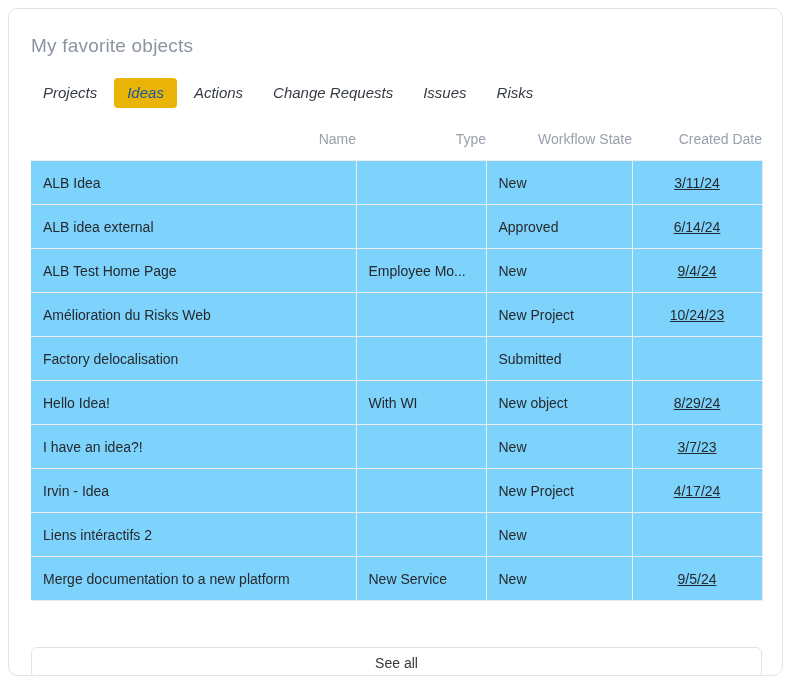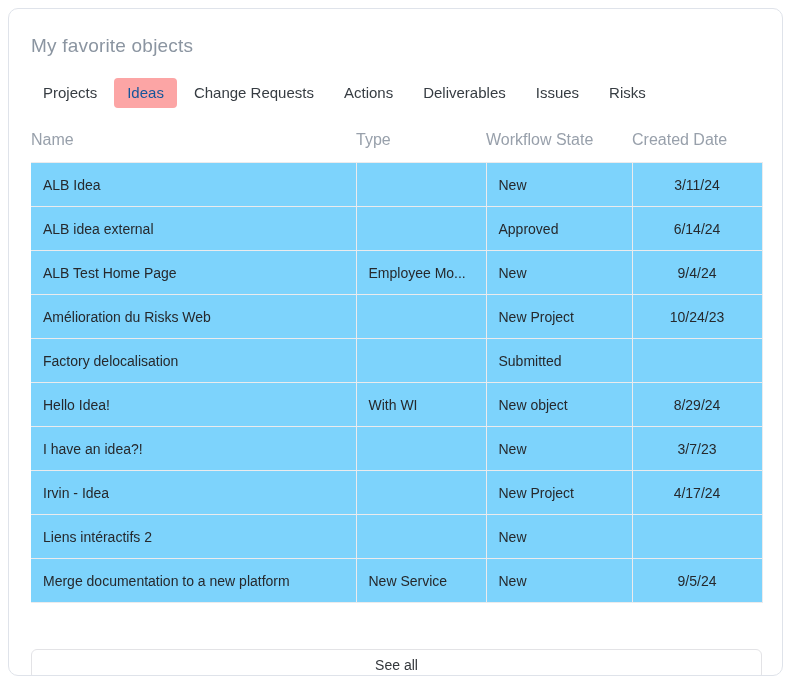--- a/index.html
+++ b/index.html
@@ -29,62 +29,63 @@
     line-height: 22px;
     color: #8b95a1;
     letter-spacing: 0.2px;
   }
   .tabs {
     display: flex;
     align-items: center;
     gap: 4px;
     margin-top: 21px;
     margin-left: -1px;
+    font-style: italic;
   }
   .tab {
     padding: 7px 13px;
     font-size: 15px;
     line-height: 16px;
     color: #363c42;
     border-radius: 4px;
     cursor: pointer;
     white-space: nowrap;
   }
   .tab.active {
-    background: #fca5a5;
+    background: #eab308;
     color: #15569b;
   }
   table.fav-table {
     margin-top: 13px;
     width: 731px;
     border-collapse: collapse;
     table-layout: fixed;
   }
   .fav-table th {
     font-weight: 400;
-    font-size: 16px;
+    font-size: 14px;
     color: #98a0ab;
-    text-align: left;
+    text-align: right;
     padding: 10px 0 13px 0;
   }
   .fav-table td {
     font-size: 14px;
     color: #26292d;
     height: 43px;
     padding: 0 12px;
     border-top: 1px solid #ebebed;
     white-space: nowrap;
     overflow: hidden;
     text-overflow: ellipsis;
     background: #7dd3fc;
   }
   .fav-table td + td { border-left: 1px solid #ebebed; }
   .fav-table td:last-child { border-right: 1px solid #ebebed; }
   .fav-table tbody tr:last-child td { border-bottom: 1px solid #ebebed; }
-  .fav-table td.center { text-align: center; }
+  .fav-table td.center { text-align: center; text-decoration: underline; }
   .see-all {
     display: flex;
     align-items: center;
     justify-content: center;
     margin-top: 46px;
     width: 731px;
     height: 31px;
     box-sizing: border-box;
     background: #ffffff;
     border: 1px solid #e3e3e6;
@@ -98,23 +99,22 @@
 </style>
 </head>
 <body>
 
 <div class="card">
   <div class="card-title">My favorite objects</div>
 
   <div class="tabs">
     <div class="tab">Projects</div>
     <div class="tab active">Ideas</div>
+    <div class="tab">Actions</div>
     <div class="tab">Change Requests</div>
-    <div class="tab">Actions</div>
-    <div class="tab">Deliverables</div>
     <div class="tab">Issues</div>
     <div class="tab">Risks</div>
   </div>
 
   <table class="fav-table">
     <colgroup>
       <col style="width:325px">
       <col style="width:130px">
       <col style="width:146px">
       <col style="width:130px">

